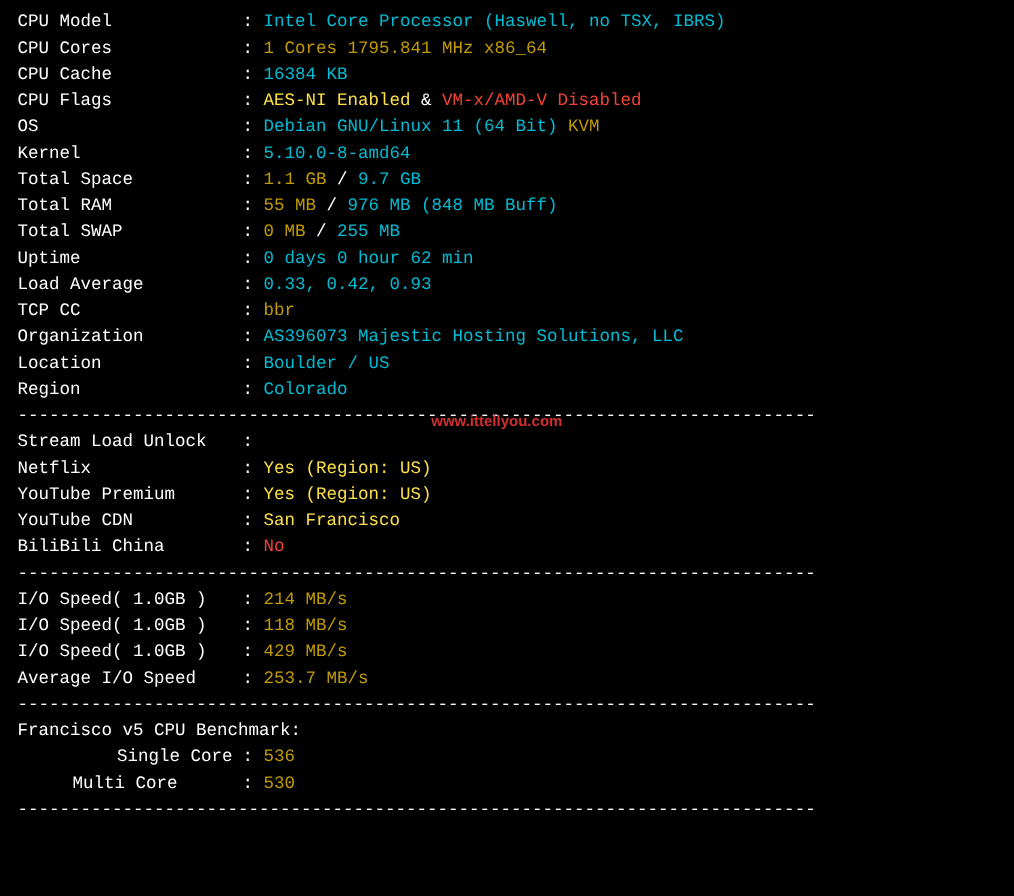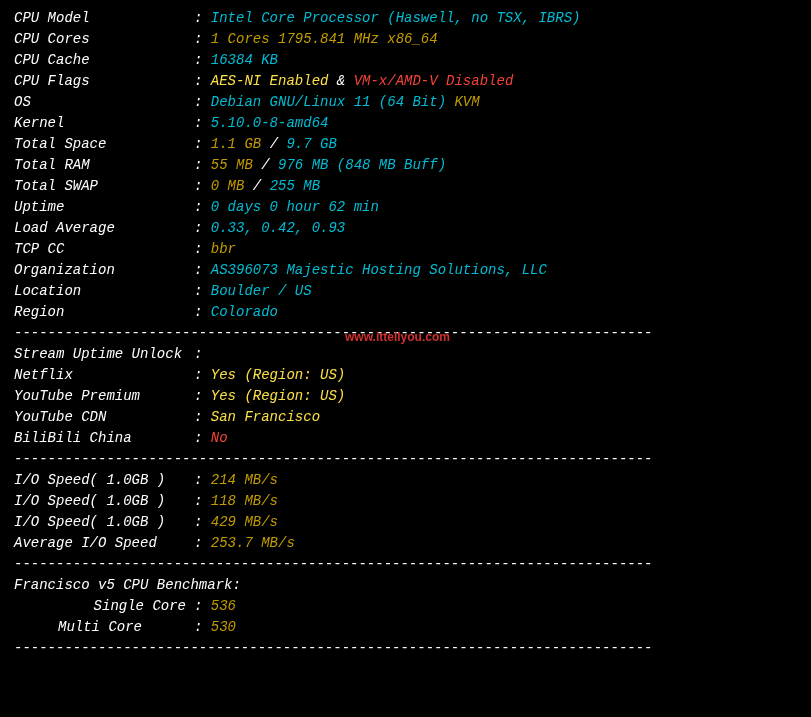--- a/index.html
+++ b/index.html
@@ -13,21 +13,20 @@
       font-size: 14px;
       line-height: 1.5;
       padding: 8px 14px;
       width: 811px;
       height: 717px;
       overflow: hidden;
       position: relative;
     }
     .row {
       white-space: nowrap;
-      font-style: italic;
     }
     .label {
       color: #fff;
       display: inline-block;
       width: 180px;
     }
     .colon {
       color: #fff;
     }
     .cyan { color: #00bcd4; }
@@ -68,21 +67,21 @@
 <div class="row"><span class="label">Total SWAP</span><span class="colon">: </span><span class="yellow">0 MB</span><span class="white"> / </span><span class="cyan">255 MB</span></div>
 <div class="row"><span class="label">Uptime</span><span class="colon">: </span><span class="cyan">0 days 0 hour 62 min</span></div>
 <div class="row"><span class="label">Load Average</span><span class="colon">: </span><span class="cyan">0.33, 0.42, 0.93</span></div>
 <div class="row"><span class="label">TCP CC</span><span class="colon">: </span><span class="yellow">bbr</span></div>
 <div class="row"><span class="label">Organization</span><span class="colon">: </span><span class="cyan">AS396073 Majestic Hosting Solutions, LLC</span></div>
 <div class="row"><span class="label">Location</span><span class="colon">: </span><span class="cyan">Boulder / US</span></div>
 <div class="row"><span class="label">Region</span><span class="colon">: </span><span class="cyan">Colorado</span></div>
 
 <div class="divider">----------------------------------------------------------------------------</div>
 
-<div class="row"><span class="label white">Stream Uptime Unlock</span><span class="colon">:</span></div>
+<div class="row"><span class="label white">Stream Load Unlock</span><span class="colon">:</span></div>
 <div class="row"><span class="label">Netflix</span><span class="colon">: </span><span class="green">Yes (Region: US)</span></div>
 <div class="row"><span class="label">YouTube Premium</span><span class="colon">: </span><span class="green">Yes (Region: US)</span></div>
 <div class="row"><span class="label">YouTube CDN</span><span class="colon">: </span><span class="green">San Francisco</span></div>
 <div class="row"><span class="label">BiliBili China</span><span class="colon">: </span><span class="red">No</span></div>
 
 <div class="divider">----------------------------------------------------------------------------</div>
 
 <div class="row"><span class="label">I/O Speed( 1.0GB )</span><span class="colon">: </span><span class="yellow">214 MB/s</span></div>
 <div class="row"><span class="label">I/O Speed( 1.0GB )</span><span class="colon">: </span><span class="yellow">118 MB/s</span></div>
 <div class="row"><span class="label">I/O Speed( 1.0GB )</span><span class="colon">: </span><span class="yellow">429 MB/s</span></div>

